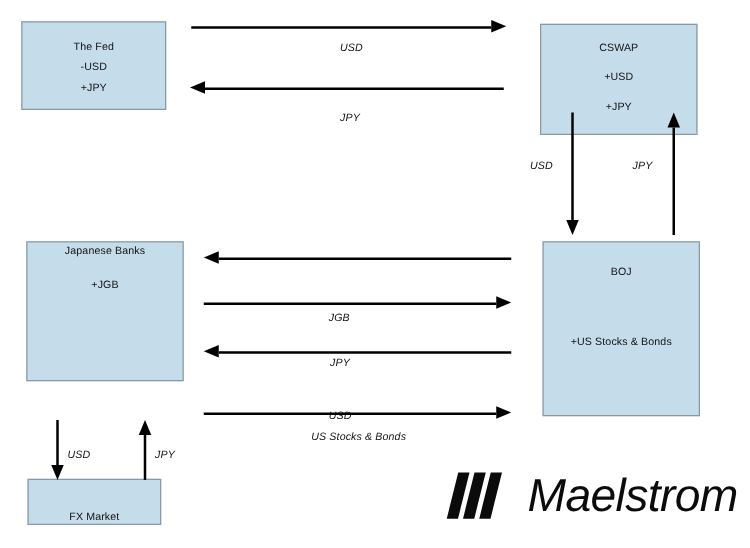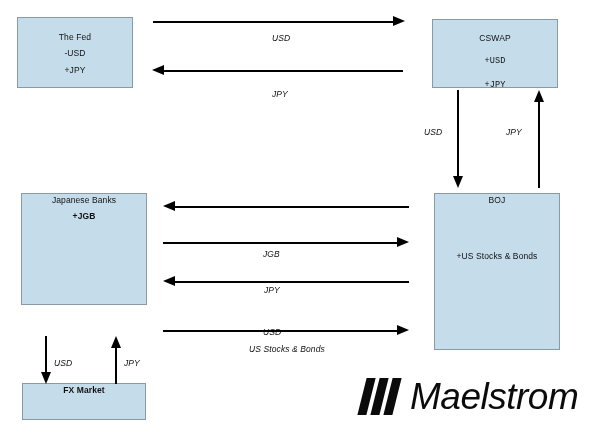--- a/index.html
+++ b/index.html
@@ -35,27 +35,27 @@
     white-space: nowrap;
   }
   .node .sub {
     font-size: 8.5px;
     white-space: nowrap;
     text-align: center;
   }
   
   #node-fed { left: 17px; top: 17px; width: 116px; height: 71px; padding-top: 13px; }
   #node-fed .sub { margin-top: 4px; }
-  #node-cswap { left: 432px; top: 19px; width: 126px; height: 69px; padding-top: 12px; }
-  #node-cswap .sub { margin-top: 11px; font-family: Liberation Mono, monospace; }
+  #node-cswap { left: 432px; top: 19px; width: 126px; height: 89px; padding-top: 12px; }
+  #node-cswap .sub { margin-top: 11px; }
   #node-jbanks { left: 21px; top: 193px; width: 126px; height: 112px; }
-  #node-jbanks .sub { margin-top: 4px; font-weight: bold; }
-  #node-boj { left: 434px; top: 193px; width: 126px; height: 157px; }
+  #node-jbanks .sub { margin-top: 15px; }
+  #node-boj { left: 434px; top: 193px; width: 126px; height: 140px; padding-top: 17px; }
   #node-boj .sub { margin-top: 44px; }
-  #node-fx { left: 22px; top: 383px; width: 124px; height: 37px; justify-content: flex-start; font-weight: bold; }
+  #node-fx { left: 22px; top: 383px; width: 107px; height: 37px; justify-content: flex-end; }
 
   .hline {
     position: absolute;
     height: 0;
     border-top: 2px solid #000000;
   }
   .vline {
     position: absolute;
     width: 0;
     border-left: 2px solid #000000;
@@ -114,20 +114,21 @@
     margin-right: 4px;
   }
   #logo .wordmark {
     font-family: "Liberation Sans", sans-serif;
     font-style: italic;
     font-weight: 400;
     font-size: 37px;
     color: #0b0b0b;
     letter-spacing: -0.5px;
     line-height: 1;
+    margin-left: 12px;
   }
 </style>
 </head>
 <body>
 
 <div id="canvas">
 
   <div class="node" id="node-fed">
     <div class="title">The Fed</div>
     <div class="sub">-USD</div>

